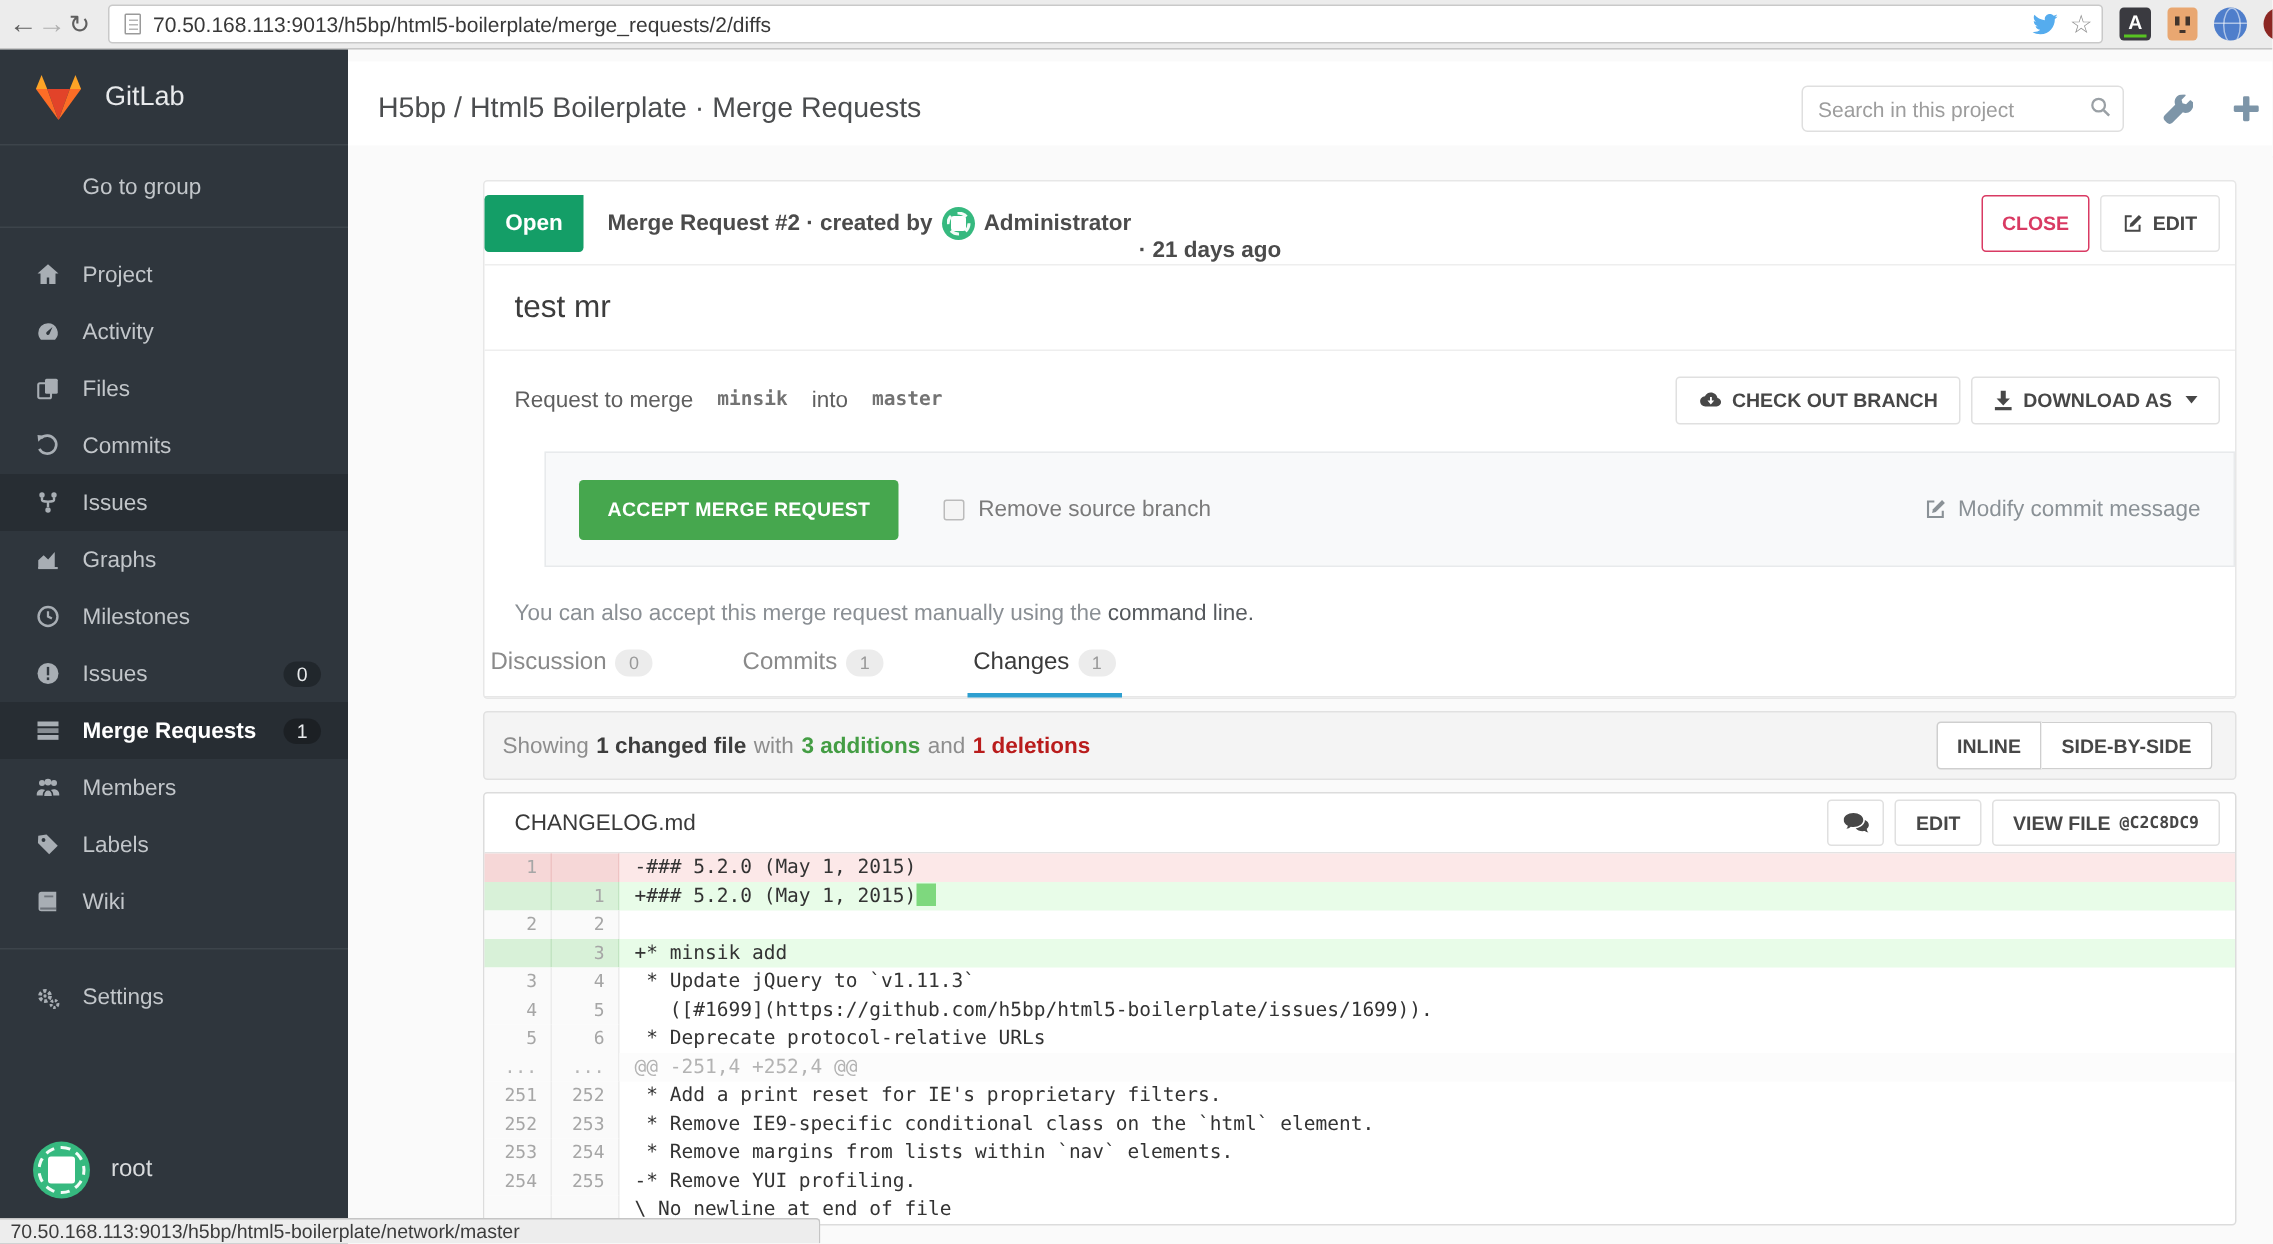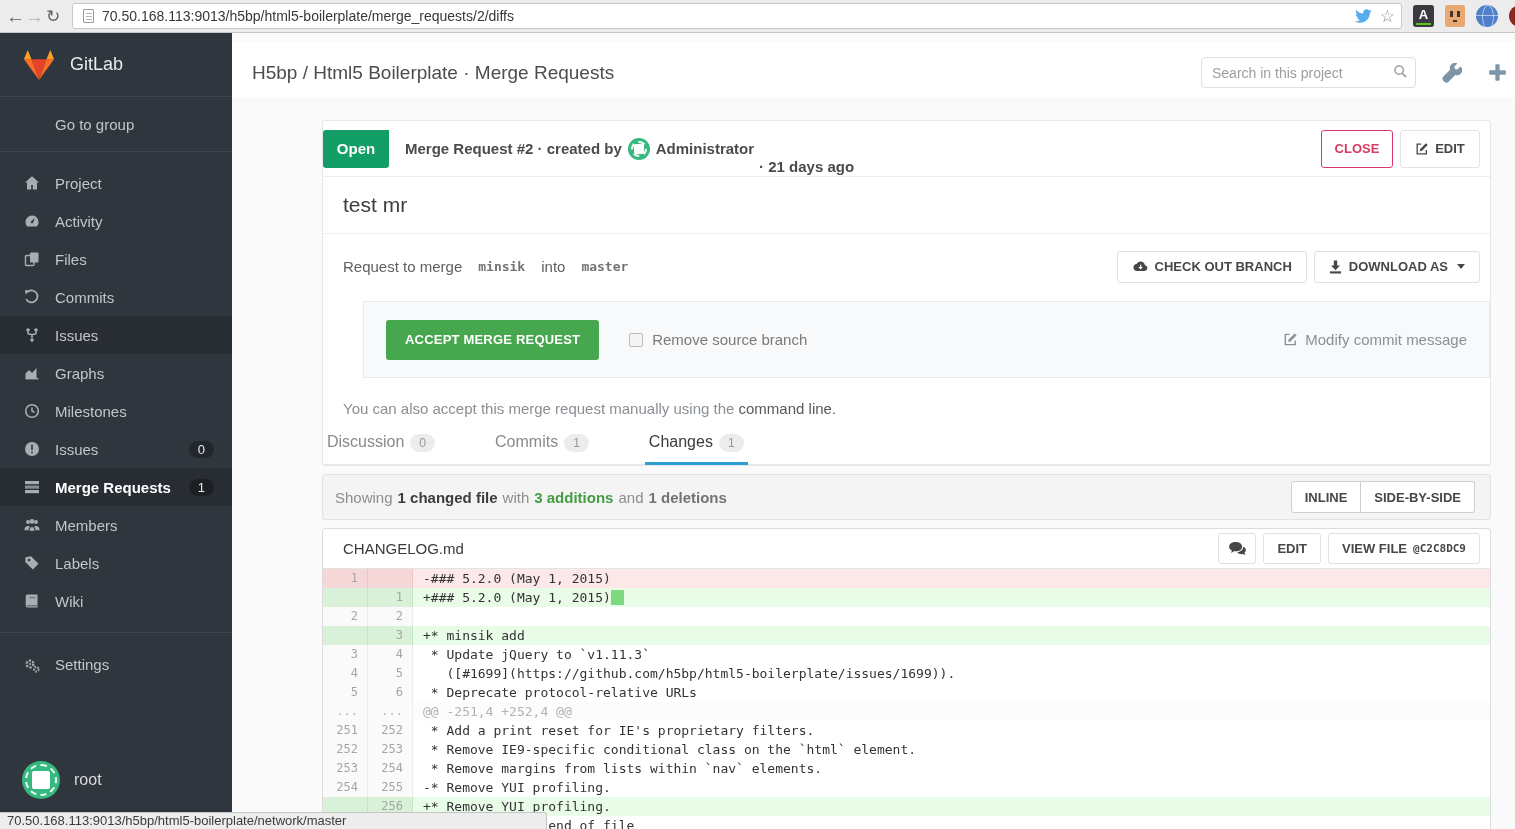--- a/index.html
+++ b/index.html
@@ -91,21 +91,21 @@
   .tab { font-size:16px; color:#8a8a8a; padding:0 4px 13px 4px; cursor:pointer; position:relative; }
   .tab .t-badge { background:#ececec; color:#999; border-radius:9px; font-size:12px; padding:2px 9px; margin-left:6px; }
   .tab.active { color:#3b3b3b; }
   .tab.active::after { content:""; position:absolute; left:0; right:0; bottom:-1px; height:3px; background:#2e9fd0; }
 
   
   .summary-bar { margin-top:8px; height:46px; background:#f4f4f4; border:1px solid #e1e1e1; border-radius:3px; display:flex; align-items:center; padding:0 10px 0 12px; font-size:15px; }
   .sum-dim { color:#8d8d8d; }
   .sum-strong { color:#3d3d3d; font-weight:bold; }
   .sum-add { color:#449d44; font-weight:bold; }
-  .sum-del { color:#737373; font-weight:bold; }
+  .sum-del { color:#b91c1c; font-weight:bold; }
   .summary-bar > span { margin-right:5px; }
   .view-toggle { margin-left:auto; display:flex; }
   .vt-btn { border:1px solid #cfcfcf; background:#fff; color:#474747; font-size:13px; font-weight:bold; height:32px; padding:0 13px; display:flex; align-items:center; cursor:pointer; }
   .vt-btn:first-child { border-radius:3px 0 0 3px; }
   .vt-btn:last-child { border-radius:0 3px 3px 0; border-left:none; }
 
   
   .diff-box { margin-top:8px; background:#fff; border:1px solid #dcdcdc; border-radius:3px; }
   .file-head { height:40px; display:flex; align-items:center; padding:0 10px 0 20px; border-bottom:1px solid #e3e3e3; }
   .file-name { font-size:15px; color:#3a3a3a; }
@@ -481,25 +481,20 @@
           <div class="diff-row ctx">
             <span class="num">253</span>
             <span class="num">254</span>
             <span class="code"> * Remove margins from lists within `nav` elements.</span>
           </div>
           <div class="diff-row ctx">
             <span class="num">254</span>
             <span class="num">255</span>
             <span class="code">-* Remove YUI profiling.</span>
           </div>
-          <div class="diff-row add">
-            <span class="num"></span>
-            <span class="num">256</span>
-            <span class="code">+* Remove YUI profiling.</span>
-          </div>
           <div class="diff-row ctx">
             <span class="num"></span>
             <span class="num"></span>
             <span class="code">\ No newline at end of file</span>
           </div>
         </div>
     </div>
   </div>
 </div>
 

